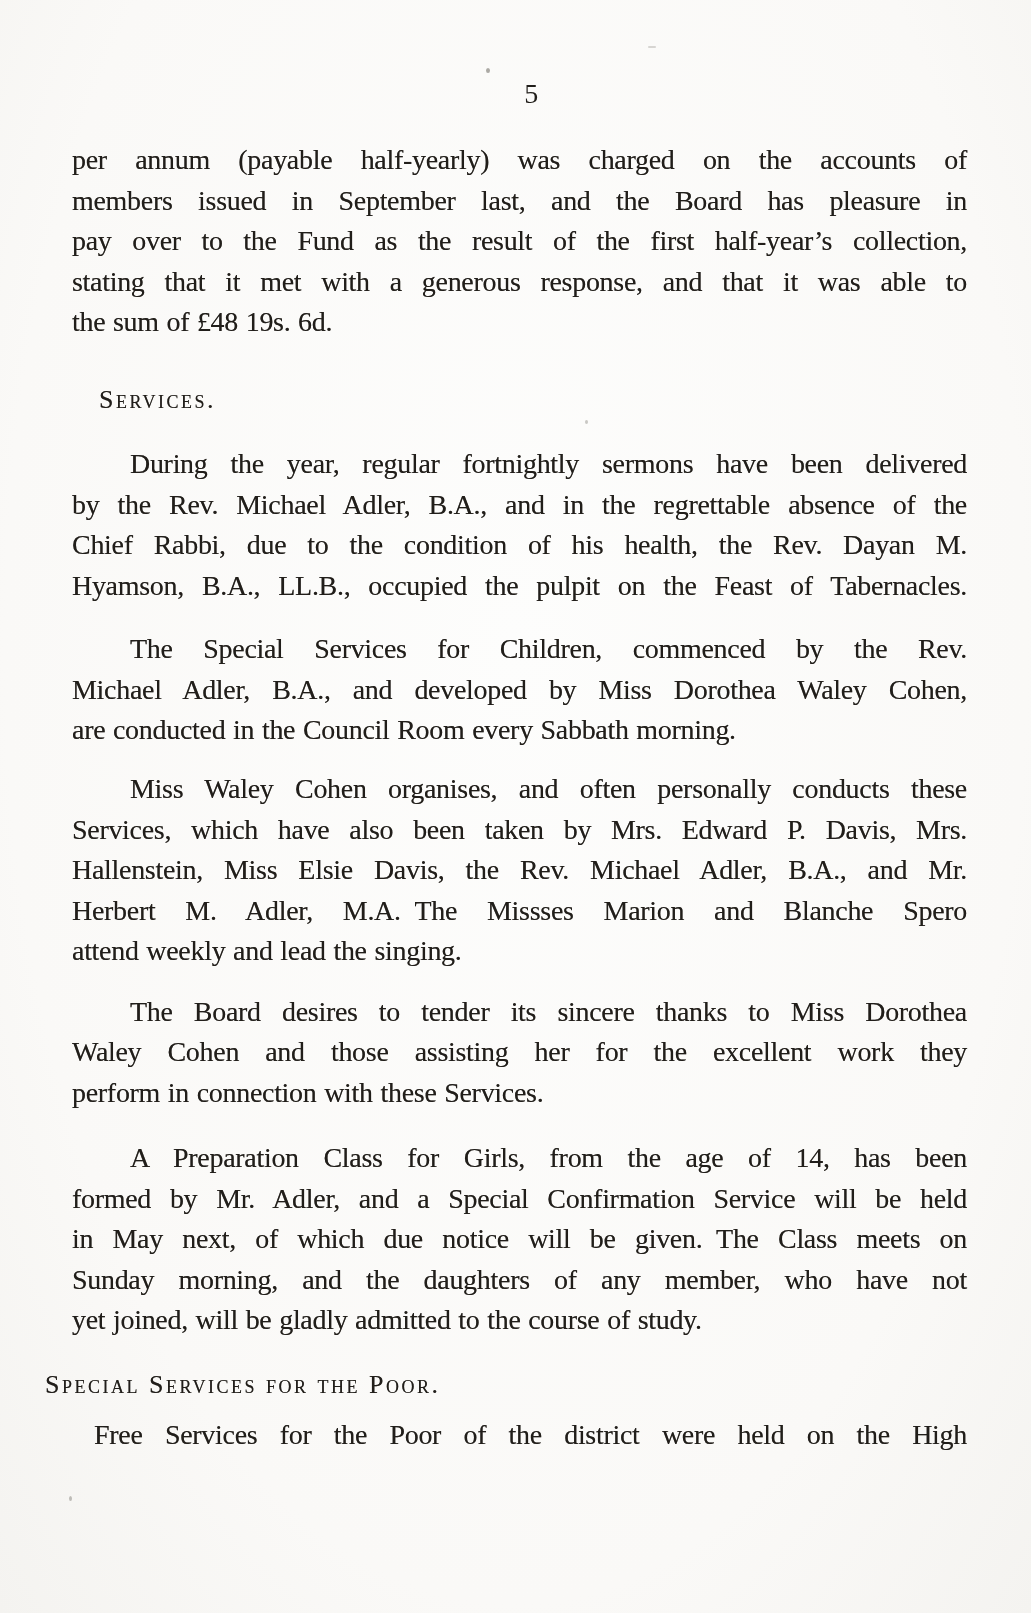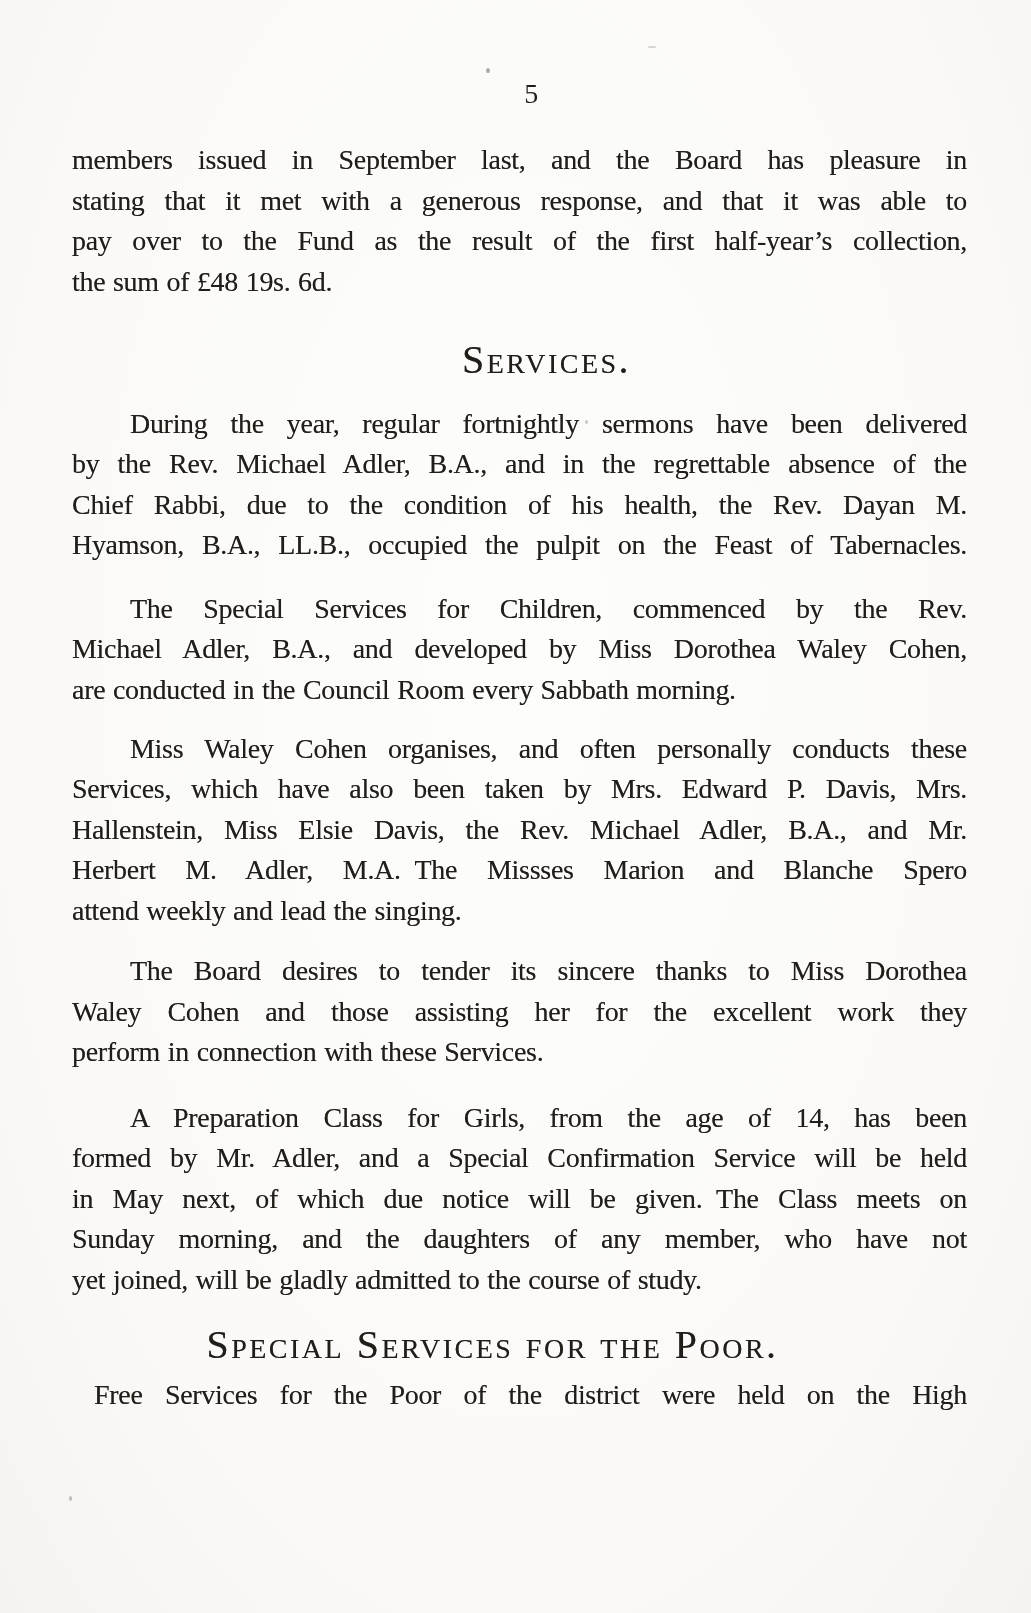--- a/index.html
+++ b/index.html
@@ -44,26 +44,25 @@
     text-shadow: 0 0 0.5px rgba(25, 21, 16, 0.55);
   }
   .line.end {
     text-align-last: left;
   }
   .indent .line:first-child { text-indent: 58px; }
   .indent-sm .line:first-child { text-indent: 22px; }
 
   .heading {
     margin: 0;
-    font-size: 40px;
+    font-size: 26px;
     font-weight: normal;
     font-variant: small-caps;
     letter-spacing: 2.5px;
     line-height: 40px;
-    text-align: center;
     text-shadow: 0 0 0.5px rgba(25, 21, 16, 0.55);
   }
   .h-services { transform: translateX(27px); }
   .h-poor     { transform: translateX(-27px); }
 
   
   .b-p1 { margin-top: 25.5px; }
   .b-h1 { margin-top: 37.5px; }
   .b-p2 { margin-top: 24px; }
   .b-p3 { margin-top: 23px; }
@@ -92,23 +91,24 @@
   <span class="speck speck-1"></span>
   <span class="speck speck-2"></span>
   <span class="speck speck-3"></span>
   <span class="speck speck-4"></span>
 
   <div class="content">
 
     <div class="page-number">5</div>
 
     <div class="para b-p1">
+      <div class="line">per annum (payable half-yearly) was charged on the accounts of</div>
       <div class="line">members issued in September last, and the Board has pleasure in</div>
+      <div class="line">pay over to the Fund as the result of the first half-year’s collection,</div>
       <div class="line">stating that it met with a generous response, and that it was able to</div>
-      <div class="line">pay over to the Fund as the result of the first half-year’s collection,</div>
       <div class="line end">the sum of £48 19s. 6d.</div>
     </div>
 
     <h2 class="heading h-services b-h1">Services.</h2>
 
     <div class="para indent b-p2">
       <div class="line">During the year, regular fortnightly sermons have been delivered</div>
       <div class="line">by the Rev. Michael Adler, B.A., and in the regrettable absence of the</div>
       <div class="line">Chief Rabbi, due to the condition of his health, the Rev. Dayan M.</div>
       <div class="line">Hyamson, B.A., LL.B., occupied the pulpit on the Feast of Tabernacles.</div>

